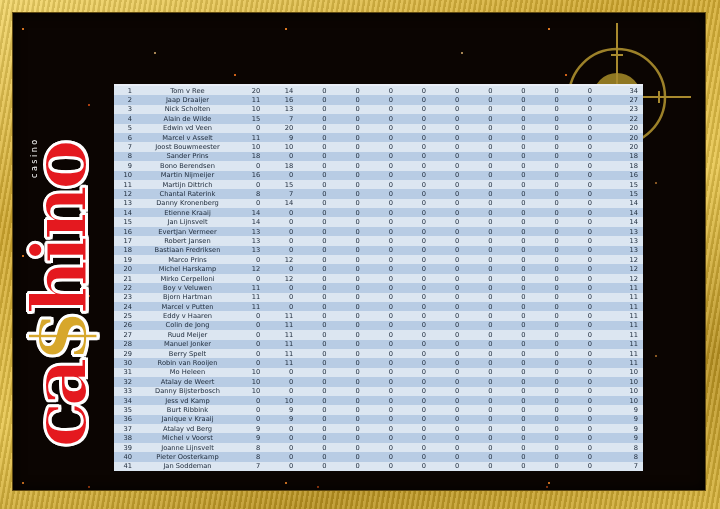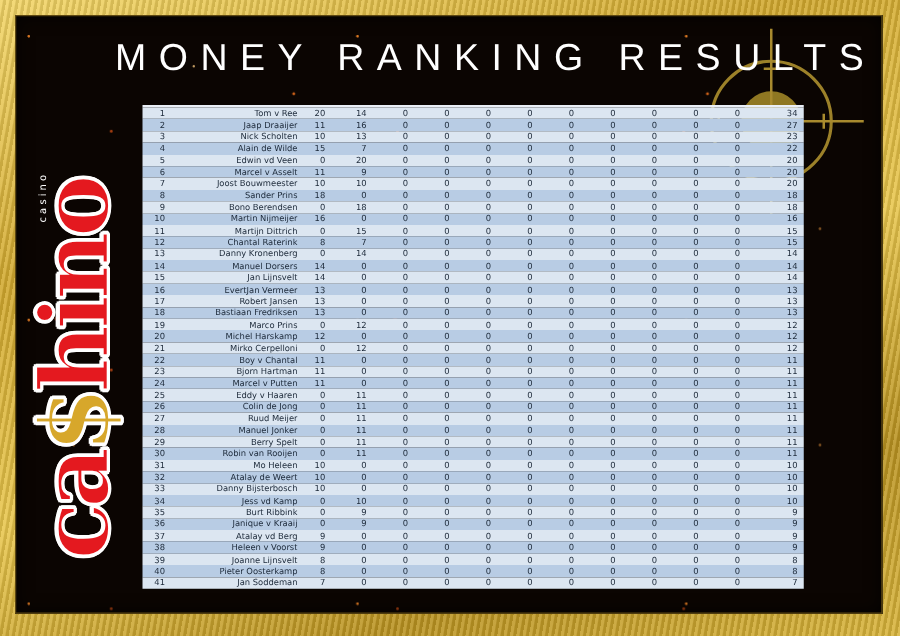--- a/index.html
+++ b/index.html
@@ -70,21 +70,21 @@
   .thead-sliver{ height:2px; background:#eaeff7; }
   .trow{
     flex:1; display:grid;
     grid-template-columns:20px 104px repeat(11,1fr) 40px;
     align-items:center;
   }
   .trow:nth-child(odd){ background:#dce6f1; }
   .trow:nth-child(even){ background:#b8cce4; }
   .cell{ overflow:hidden; white-space:nowrap; }
   .cell.rank{ text-align:right; padding-right:2px; }
-  .cell.pname{ text-align:right; padding-left:3px; }
+  .cell.pname{ text-align:center; padding-left:3px; }
   .cell.num{ text-align:right; padding-right:11px; }
   .cell.total{ text-align:right; padding-right:5px; }
 </style>
 </head>
 <body>
 
 <div class="stage">
   <div class="frame"></div>
   <div class="inner"></div>
 
@@ -92,21 +92,20 @@
     <circle cx="90" cy="90" r="48" fill="none" stroke="#9c8129" stroke-width="2.5"></circle>
     <circle cx="90" cy="90" r="24" fill="#8f7722"></circle>
     <line x1="90" y1="16" x2="90" y2="164" stroke="#a88a2e" stroke-width="2"></line>
     <line x1="16" y1="90" x2="164" y2="90" stroke="#a88a2e" stroke-width="2"></line>
     <line x1="84" y1="48" x2="96" y2="48" stroke="#a88a2e" stroke-width="2"></line>
     <line x1="84" y1="132" x2="96" y2="132" stroke="#a88a2e" stroke-width="2"></line>
     <line x1="48" y1="84" x2="48" y2="96" stroke="#a88a2e" stroke-width="2"></line>
     <line x1="132" y1="84" x2="132" y2="96" stroke="#a88a2e" stroke-width="2"></line>
   </svg>
 
-  <div class="title">MONEY RANKING RESULTS</div>
 
   <div class="logo">
     <span class="red">ca</span>
       <span class="gold">$</span>
       <span class="red">hino</span>
   </div>
   <div class="casino-small">casino</div>
 
   <div class="rtable">
     <div class="thead-sliver"></div>
@@ -314,21 +313,21 @@
           <span class="cell num">0</span>
           <span class="cell num">0</span>
           <span class="cell num">0</span>
           <span class="cell num">0</span>
           <span class="cell num">0</span>
           <span class="cell num">0</span>
           <span class="cell total">14</span>
         </div>
         <div class="trow">
           <span class="cell rank">14</span>
-          <span class="cell pname">Manuel Dorsers</span>
+          <span class="cell pname">Etienne Kraaij</span>
           <span class="cell num">14</span>
           <span class="cell num">0</span>
           <span class="cell num">0</span>
           <span class="cell num">0</span>
           <span class="cell num">0</span>
           <span class="cell num">0</span>
           <span class="cell num">0</span>
           <span class="cell num">0</span>
           <span class="cell num">0</span>
           <span class="cell num">0</span>
@@ -442,21 +441,21 @@
           <span class="cell num">0</span>
           <span class="cell num">0</span>
           <span class="cell num">0</span>
           <span class="cell num">0</span>
           <span class="cell num">0</span>
           <span class="cell num">0</span>
           <span class="cell total">12</span>
         </div>
         <div class="trow">
           <span class="cell rank">22</span>
-          <span class="cell pname">Boy v Chantal</span>
+          <span class="cell pname">Boy v Veluwen</span>
           <span class="cell num">11</span>
           <span class="cell num">0</span>
           <span class="cell num">0</span>
           <span class="cell num">0</span>
           <span class="cell num">0</span>
           <span class="cell num">0</span>
           <span class="cell num">0</span>
           <span class="cell num">0</span>
           <span class="cell num">0</span>
           <span class="cell num">0</span>
@@ -698,21 +697,21 @@
           <span class="cell num">0</span>
           <span class="cell num">0</span>
           <span class="cell num">0</span>
           <span class="cell num">0</span>
           <span class="cell num">0</span>
           <span class="cell num">0</span>
           <span class="cell total">9</span>
         </div>
         <div class="trow">
           <span class="cell rank">38</span>
-          <span class="cell pname">Heleen v Voorst</span>
+          <span class="cell pname">Michel v Voorst</span>
           <span class="cell num">9</span>
           <span class="cell num">0</span>
           <span class="cell num">0</span>
           <span class="cell num">0</span>
           <span class="cell num">0</span>
           <span class="cell num">0</span>
           <span class="cell num">0</span>
           <span class="cell num">0</span>
           <span class="cell num">0</span>
           <span class="cell num">0</span>

